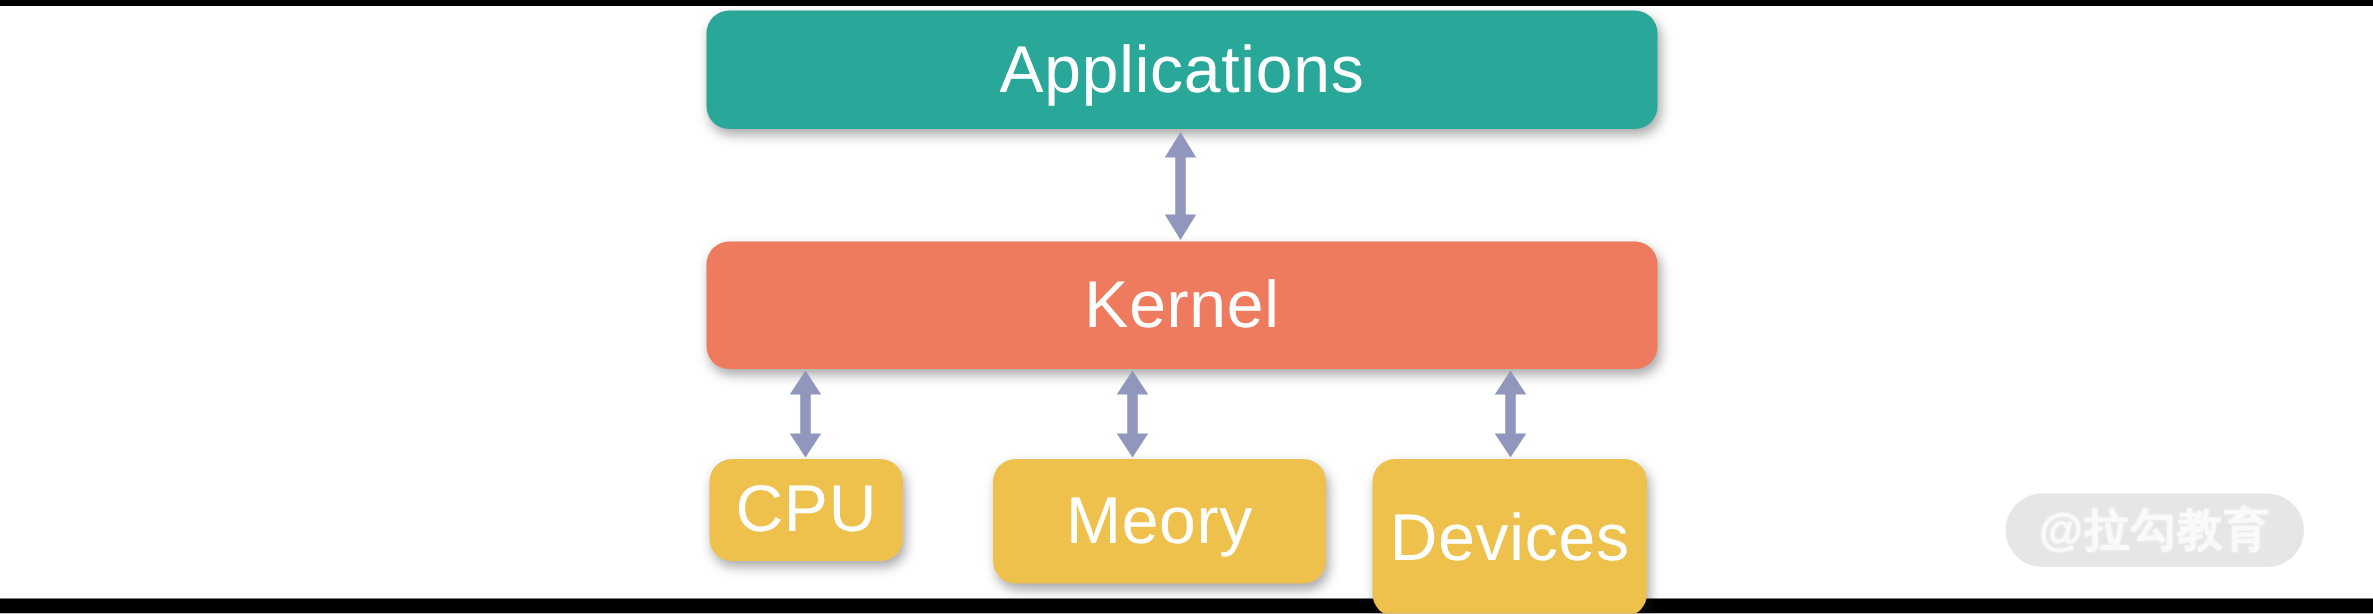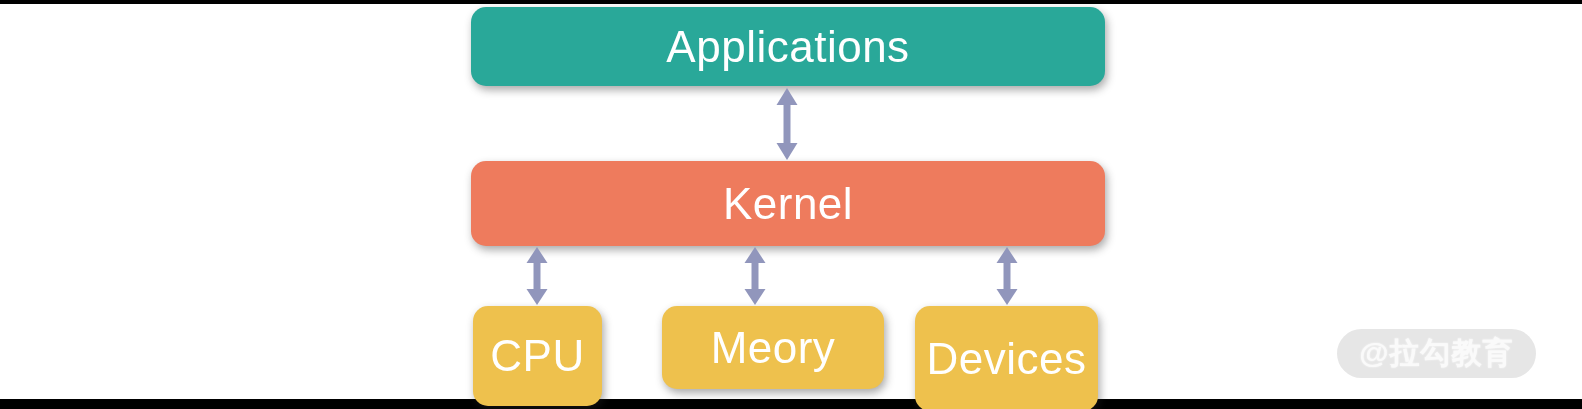--- a/index.html
+++ b/index.html
@@ -37,21 +37,21 @@
   }
   .node-applications {
     left: 471px; top: 7px; width: 634px; height: 79px;
     background: #29a899;
   }
   .node-kernel {
     left: 471px; top: 161px; width: 634px; height: 85px;
     background: #ee7b5d;
   }
   .node-yellow { background: #eec14d; }
-  .node-cpu     { left: 473px; top: 306px; width: 129px; height: 100px; }
+  .node-cpu     { left: 473px; top: 306px; width: 129px; height: 68px; }
   .node-memory  { left: 662px; top: 306px; width: 222px; height: 83px; }
   .node-devices { left: 915px; top: 306px; width: 183px; height: 105px; }
 
   .arrow {
     position: absolute;
     display: block;
   }
   .arrow-1 { left: 774px;  top: 88px;  }
   .arrow-2 { left: 524px;  top: 247px; }
   .arrow-3 { left: 742px;  top: 247px; }

